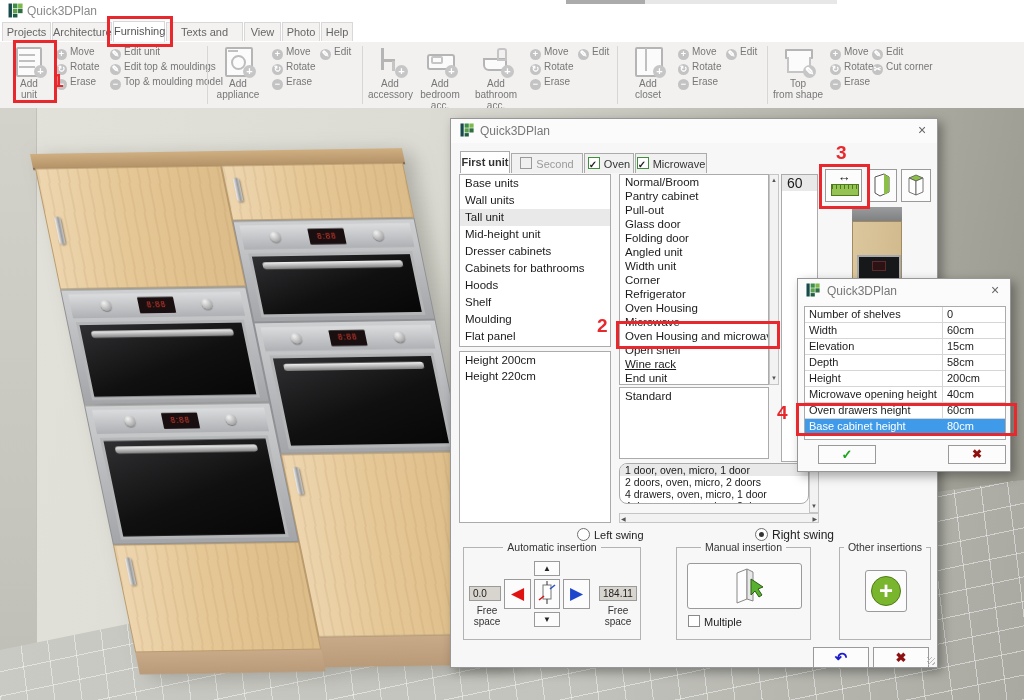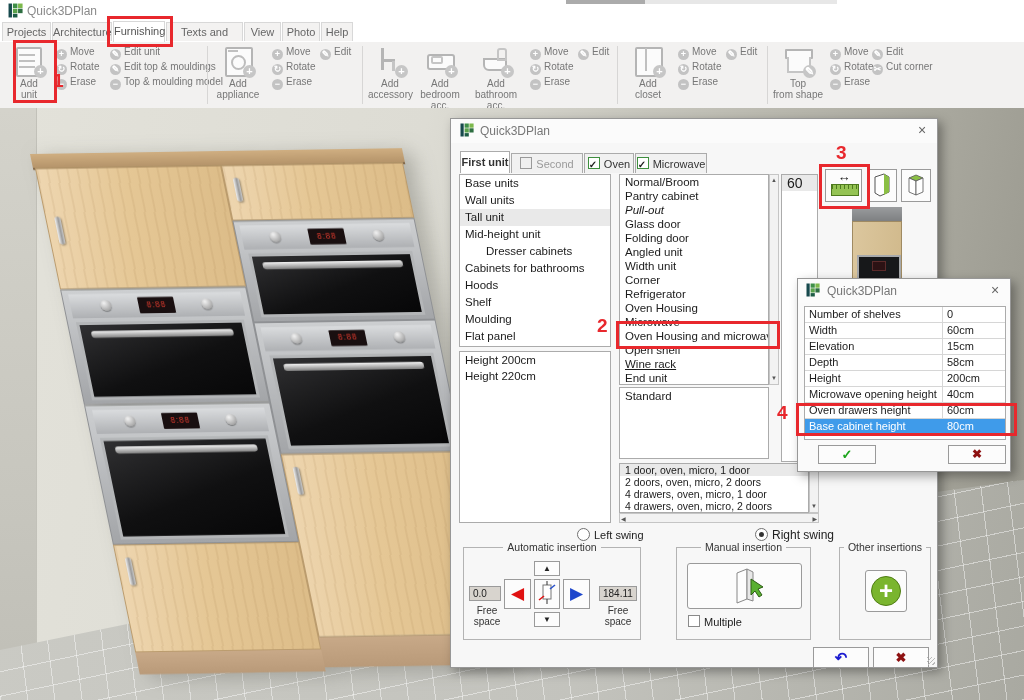--- a/index.html
+++ b/index.html
@@ -334,32 +334,32 @@
     </div>
     <div class="utab" style="left:184px;width:72px;top:34px;">
       <span class="cb"><span class="mark">✓</span></span><span>Microwave</span>
     </div>
 
     <div class="list" style="left:8px;top:55px;width:152px;height:173px;font-size:11.5px;">
       <div class="li" style="line-height:17px;">Base units</div>
       <div class="li" style="line-height:17px;">Wall units</div>
       <div class="li sel-gray" style="line-height:17px;">Tall unit</div>
       <div class="li" style="line-height:17px;">Mid-height unit</div>
-      <div class="li" style="line-height:17px;margin-left:21px;">Dresser cabinets</div>
+      <div class="li" style="line-height:17px;">Dresser cabinets</div>
       <div class="li" style="line-height:17px;">Cabinets for bathrooms</div>
       <div class="li" style="line-height:17px;">Hoods</div>
       <div class="li" style="line-height:17px;">Shelf</div>
       <div class="li" style="line-height:17px;">Moulding</div>
       <div class="li" style="line-height:17px;">Flat panel</div>
     </div>
 
     <div class="list" style="left:168px;top:55px;width:150px;height:211px;font-size:11.5px;">
       <div class="li" style="line-height:14px;">Normal/Broom</div>
       <div class="li" style="line-height:14px;">Pantry cabinet</div>
-      <div class="li" style="line-height:14px;font-style:italic;">Pull-out</div>
+      <div class="li" style="line-height:14px;">Pull-out</div>
       <div class="li" style="line-height:14px;">Glass door</div>
       <div class="li" style="line-height:14px;">Folding door</div>
       <div class="li" style="line-height:14px;">Angled unit</div>
       <div class="li" style="line-height:14px;">Width unit</div>
       <div class="li" style="line-height:14px;">Corner</div>
       <div class="li" style="line-height:14px;">Refrigerator</div>
       <div class="li" style="line-height:14px;">Oven Housing</div>
       <div class="li" style="line-height:14px;">Microwave</div>
       <div class="li" style="line-height:14px;">Oven Housing and microwave</div>
       <div class="li" style="line-height:14px;">Open shelf</div>
@@ -407,21 +407,21 @@
 
     <div class="list" style="left:8px;top:232px;width:152px;height:172px;font-size:11.5px;">
       <div class="li" style="line-height:16px;">Height 200cm</div>
       <div class="li" style="line-height:16px;">Height 220cm</div>
     </div>
 
     <div class="list" style="left:168px;top:268px;width:150px;height:72px;font-size:11.5px;">
       <div class="li" style="line-height:16px;">Standard</div>
     </div>
 
-    <div class="list" style="left:168px;top:344px;width:190px;height:50px;font-size:10.5px;">
+    <div class="list" style="left:168px;top:344px;width:190px;height:41px;font-size:10.5px;border-radius:8px;">
       <div class="li sel-gray" style="line-height:12px;">1 door, oven, micro, 1 door</div>
       <div class="li" style="line-height:12px;">2 doors, oven, micro, 2 doors</div>
       <div class="li" style="line-height:12px;">4 drawers, oven, micro, 1 door</div>
       <div class="li" style="line-height:12px;">4 drawers, oven, micro, 2 doors</div>
     </div>
     <div class="vscroll" style="left:358px;top:344px;height:50px;">
       <div class="sarrow" style="bottom:1px;">▼</div>
     </div>
     <div class="hscroll" style="left:168px;top:394px;width:200px;">
       <span style="position:absolute;left:1px;top:1px;">◀</span>

